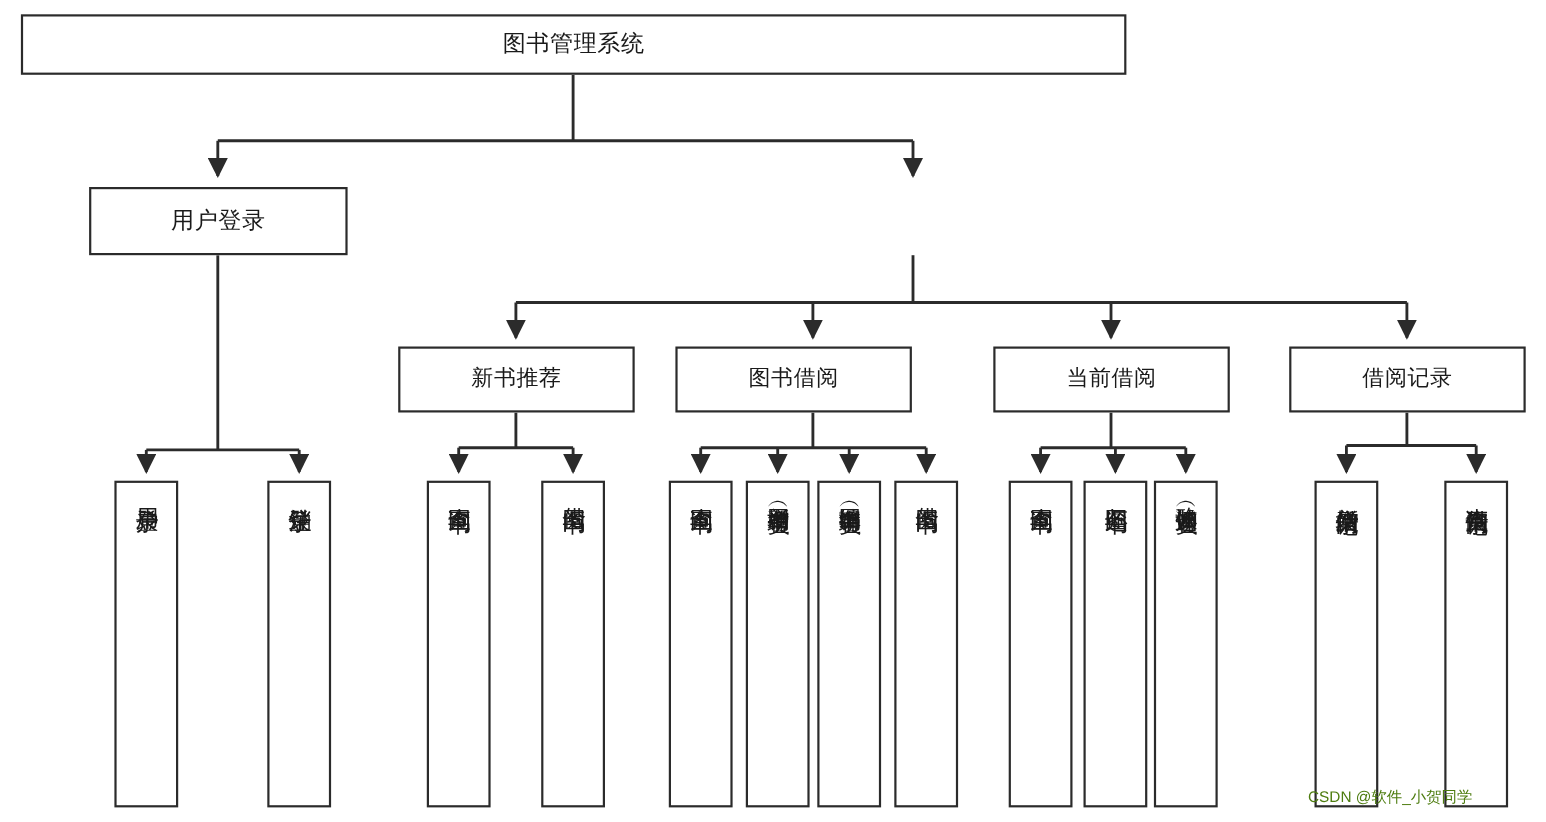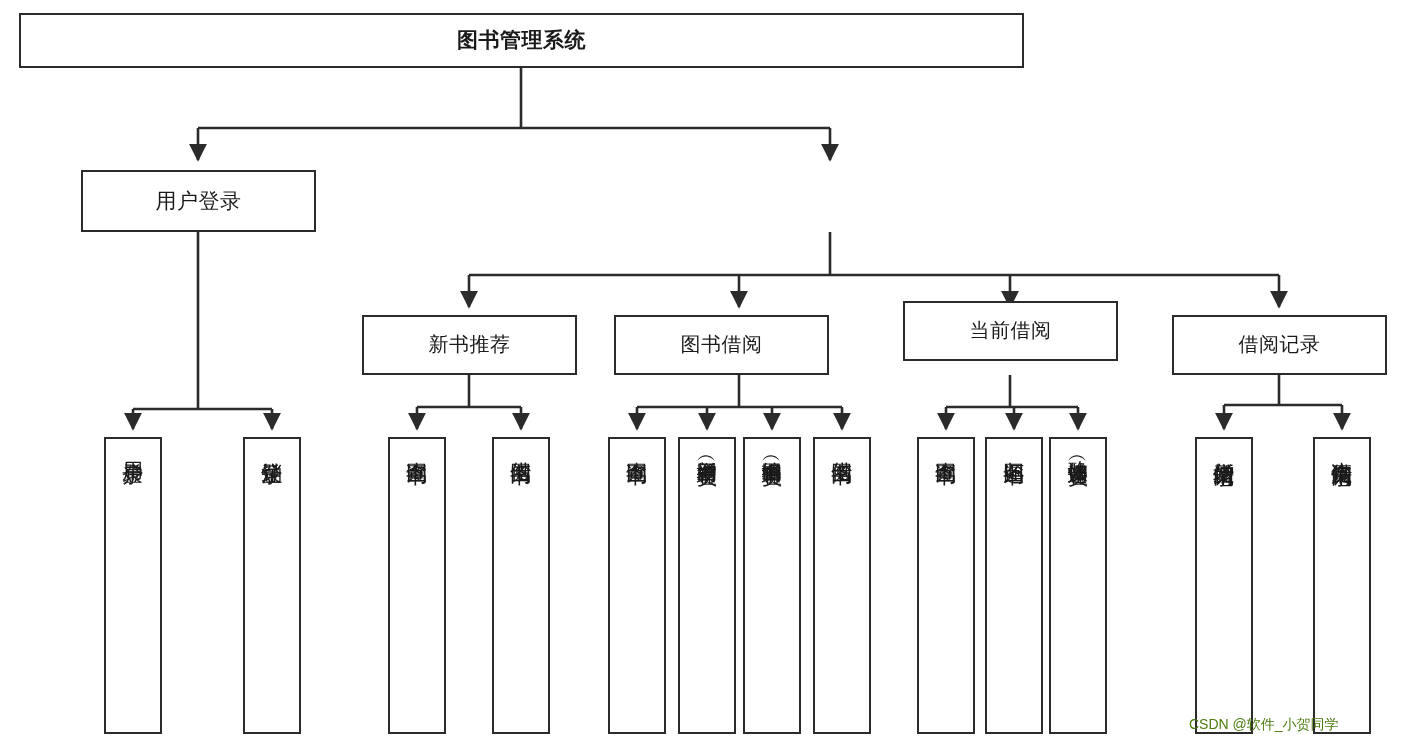--- a/index.html
+++ b/index.html
@@ -126,35 +126,35 @@
       <path d="M 1014 407 L 1014 429" marker-end="url(#arrow)"></path>
       <path d="M 1078 407 L 1078 429" marker-end="url(#arrow)"></path>
 
       <path d="M 1279 375 L 1279 405"></path>
       <path d="M 1224 405 L 1342 405"></path>
       <path d="M 1224 405 L 1224 429" marker-end="url(#arrow)"></path>
       <path d="M 1342 405 L 1342 429" marker-end="url(#arrow)"></path>
     </g>
   </svg>
 
-  <div class="node node-root" style="left:19px; top:13px; width:1005px; height:55px;font-weight:bold;">
+  <div class="node node-root" style="left:19px; top:13px; width:1005px; height:55px;">
     <span class="label">图书管理系统</span>
   </div>
 
   <div class="node node-mid" style="left:81px; top:170px; width:235px; height:62px;">
     <span class="label">用户登录</span>
   </div>
 
   <div class="node node-sub" style="left:362px; top:315px; width:215px; height:60px;">
     <span class="label">新书推荐</span>
   </div>
   <div class="node node-sub" style="left:614px; top:315px; width:215px; height:60px;">
     <span class="label">图书借阅</span>
   </div>
-  <div class="node node-sub" style="left:903px; top:301px; width:215px; height:60px;">
+  <div class="node node-sub" style="left:903px; top:315px; width:215px; height:60px;">
     <span class="label">当前借阅</span>
   </div>
   <div class="node node-sub" style="left:1172px; top:315px; width:215px; height:60px;">
     <span class="label">借阅记录</span>
   </div>
 
   <div class="node node-leaf" style="left:104px; top:437px; width:58px; height:297px;">
     <span class="label">用户登录</span>
   </div>
   <div class="node node-leaf" style="left:243px; top:437px; width:58px; height:297px;">

